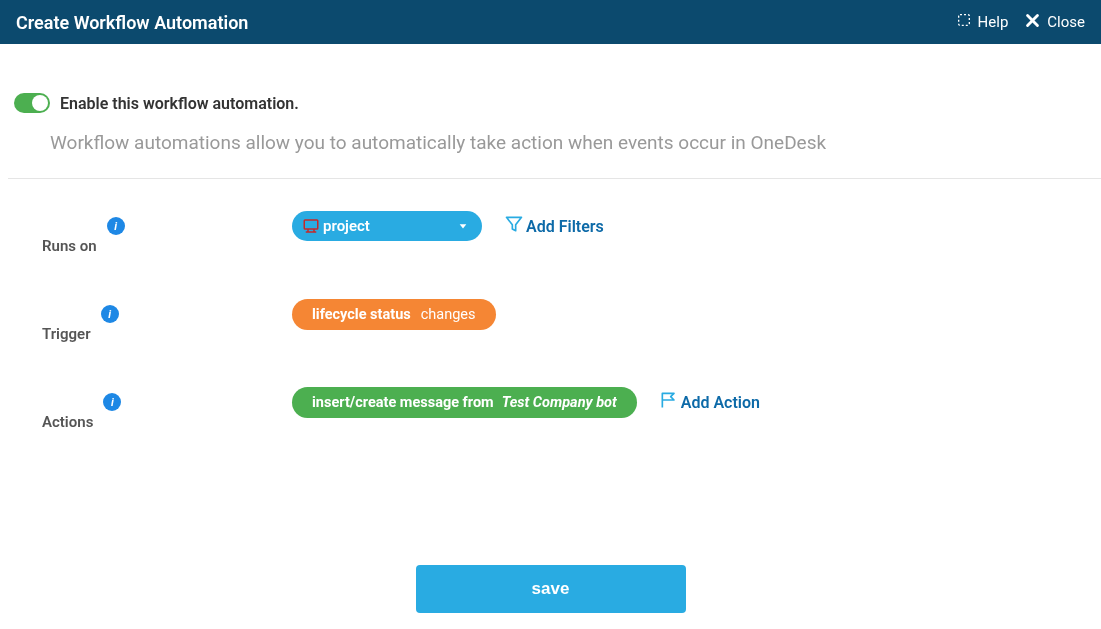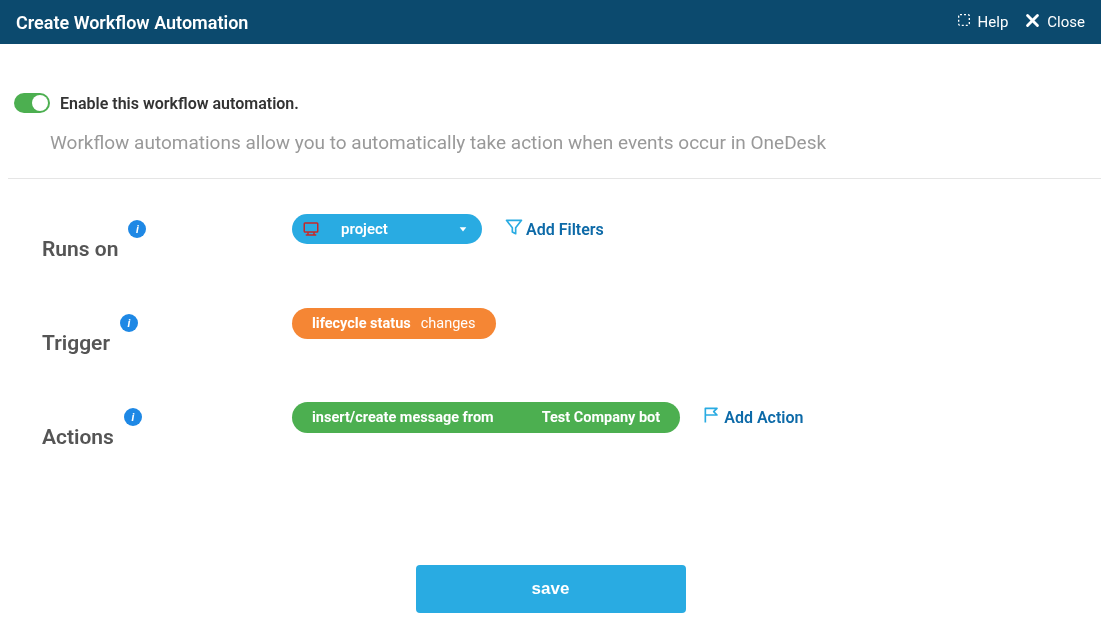--- a/index.html
+++ b/index.html
@@ -91,21 +91,21 @@
       margin-bottom: 30px;
       margin-left: 28px;
     }
     .form-label-group {
       display: flex;
       align-items: center;
       gap: 10px;
       width: 250px;
     }
     .form-label {
-      font-size: 21px;
+      font-size: 15px;
       font-weight: 600;
       color: #555;
       margin-top: 40px;
     }
     .info-icon {
       width: 18px;
       height: 18px;
       background: #1e88e5;
       border-radius: 50%;
       display: inline-flex;
@@ -117,21 +117,21 @@
       font-style: italic;
       cursor: pointer;
     }
     .pill-blue {
       background: #29abe2;
       color: #fff;
       border-radius: 18px;
       padding: 6px 14px 6px 10px;
       display: inline-flex;
       align-items: center;
-      gap: 21px;
+      gap: 3px;
       font-size: 15px;
       font-weight: 600;
       cursor: pointer;
       min-width: 190px;
       position: relative;
     }
     .pill-blue .proj-icon {
       display: inline-flex;
     }
     .pill-blue .caret {
@@ -164,21 +164,21 @@
       align-items: baseline;
       gap: 8px;
       font-size: 14.5px;
       cursor: pointer;
     }
     .pill-green .bold {
       font-weight: 700;
     }
     .pill-green .italic-bold {
       font-weight: 700;
-      margin-left: 40px;
+      font-style: italic;
     }
     .link-action {
       display: inline-flex;
       align-items: center;
       gap: 2px;
       color: #0d6aa8;
       font-size: 16px;
       font-weight: 600;
       cursor: pointer;
       margin-left: 22px;

